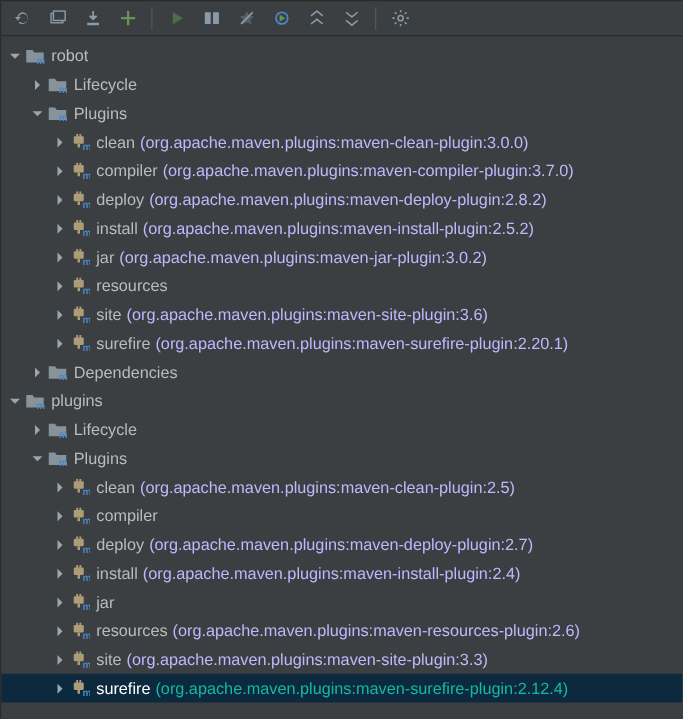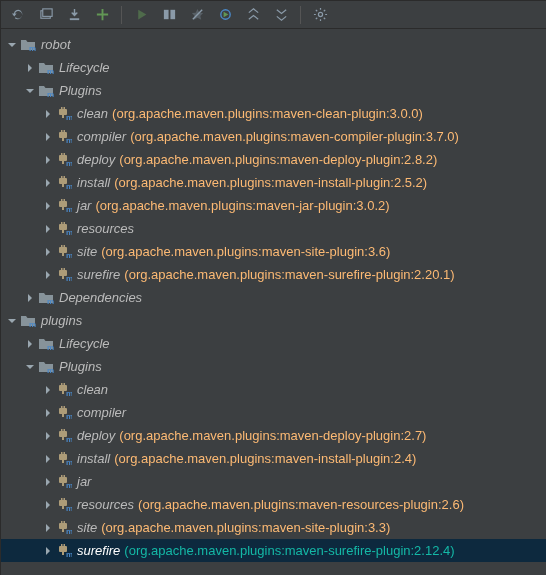--- a/index.html
+++ b/index.html
@@ -64,25 +64,24 @@
     width: 18px;
     height: 16px;
     display: flex;
     align-items: center;
     justify-content: center;
     margin-right: 4px;
     flex-shrink: 0;
   }
   .label {
     color: #bbbbbb;
-    font-style: italic;
   }
   .row.selected .label { color: #fff; }
   .artifact {
-    color: #fdba74;
+    color: #c4b5fd;
     margin-left: 4px;
   }
   .row.selected .artifact { color: #14b8a6; }
   .folder-svg { fill:#87939a; }
   .m-badge {
     font-size: 8px;
     font-weight: bold;
     fill: #4a88c7;
   }
 </style>
@@ -406,20 +405,21 @@
       <span class="icon">
         <svg width="16" height="14" viewBox="0 0 16 14">
           <rect x="3" y="2" width="8" height="6" rx="1" fill="#ad9c78"></rect>
           <rect x="5" y="0" width="1.5" height="3" fill="#ad9c78"></rect>
           <rect x="7.5" y="0" width="1.5" height="3" fill="#ad9c78"></rect>
           <rect x="6" y="8" width="2" height="3" fill="#ad9c78"></rect>
           <text x="10" y="13" class="m-badge">m</text>
         </svg>
       </span>
       <span class="label">clean</span>
+      <span class="artifact">(org.apache.maven.plugins:maven-clean-plugin:2.5)</span>
     </div>
     <div class="row" style="padding-left:40px">
       <span class="arrow">
         <svg width="10" height="10" viewBox="0 0 10 10">
           <path fill="#9aa7b0" d="M3 1l4 4-4 4z"></path>
         </svg>
       </span>
       <span class="icon">
         <svg width="16" height="14" viewBox="0 0 16 14">
           <rect x="3" y="2" width="8" height="6" rx="1" fill="#ad9c78"></rect>

